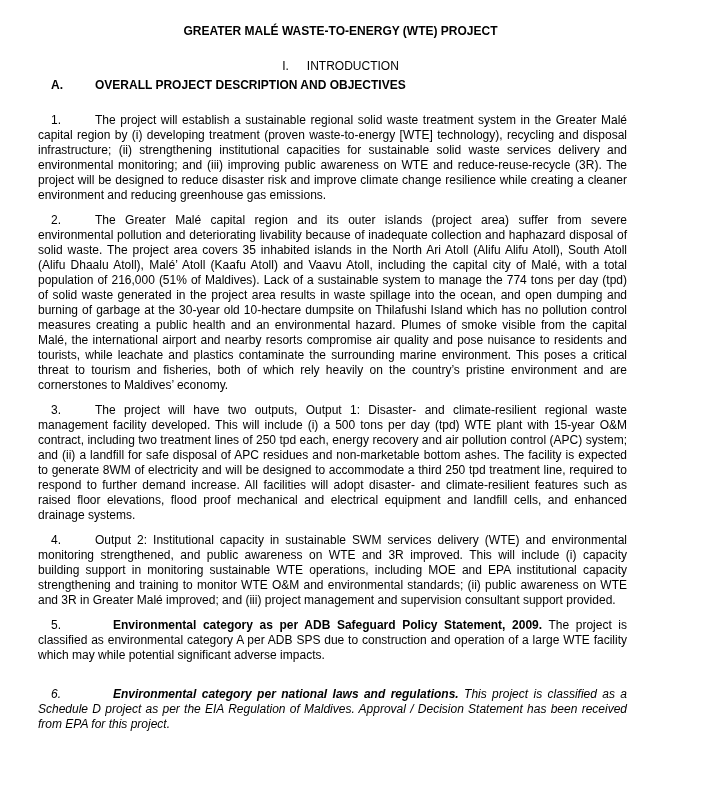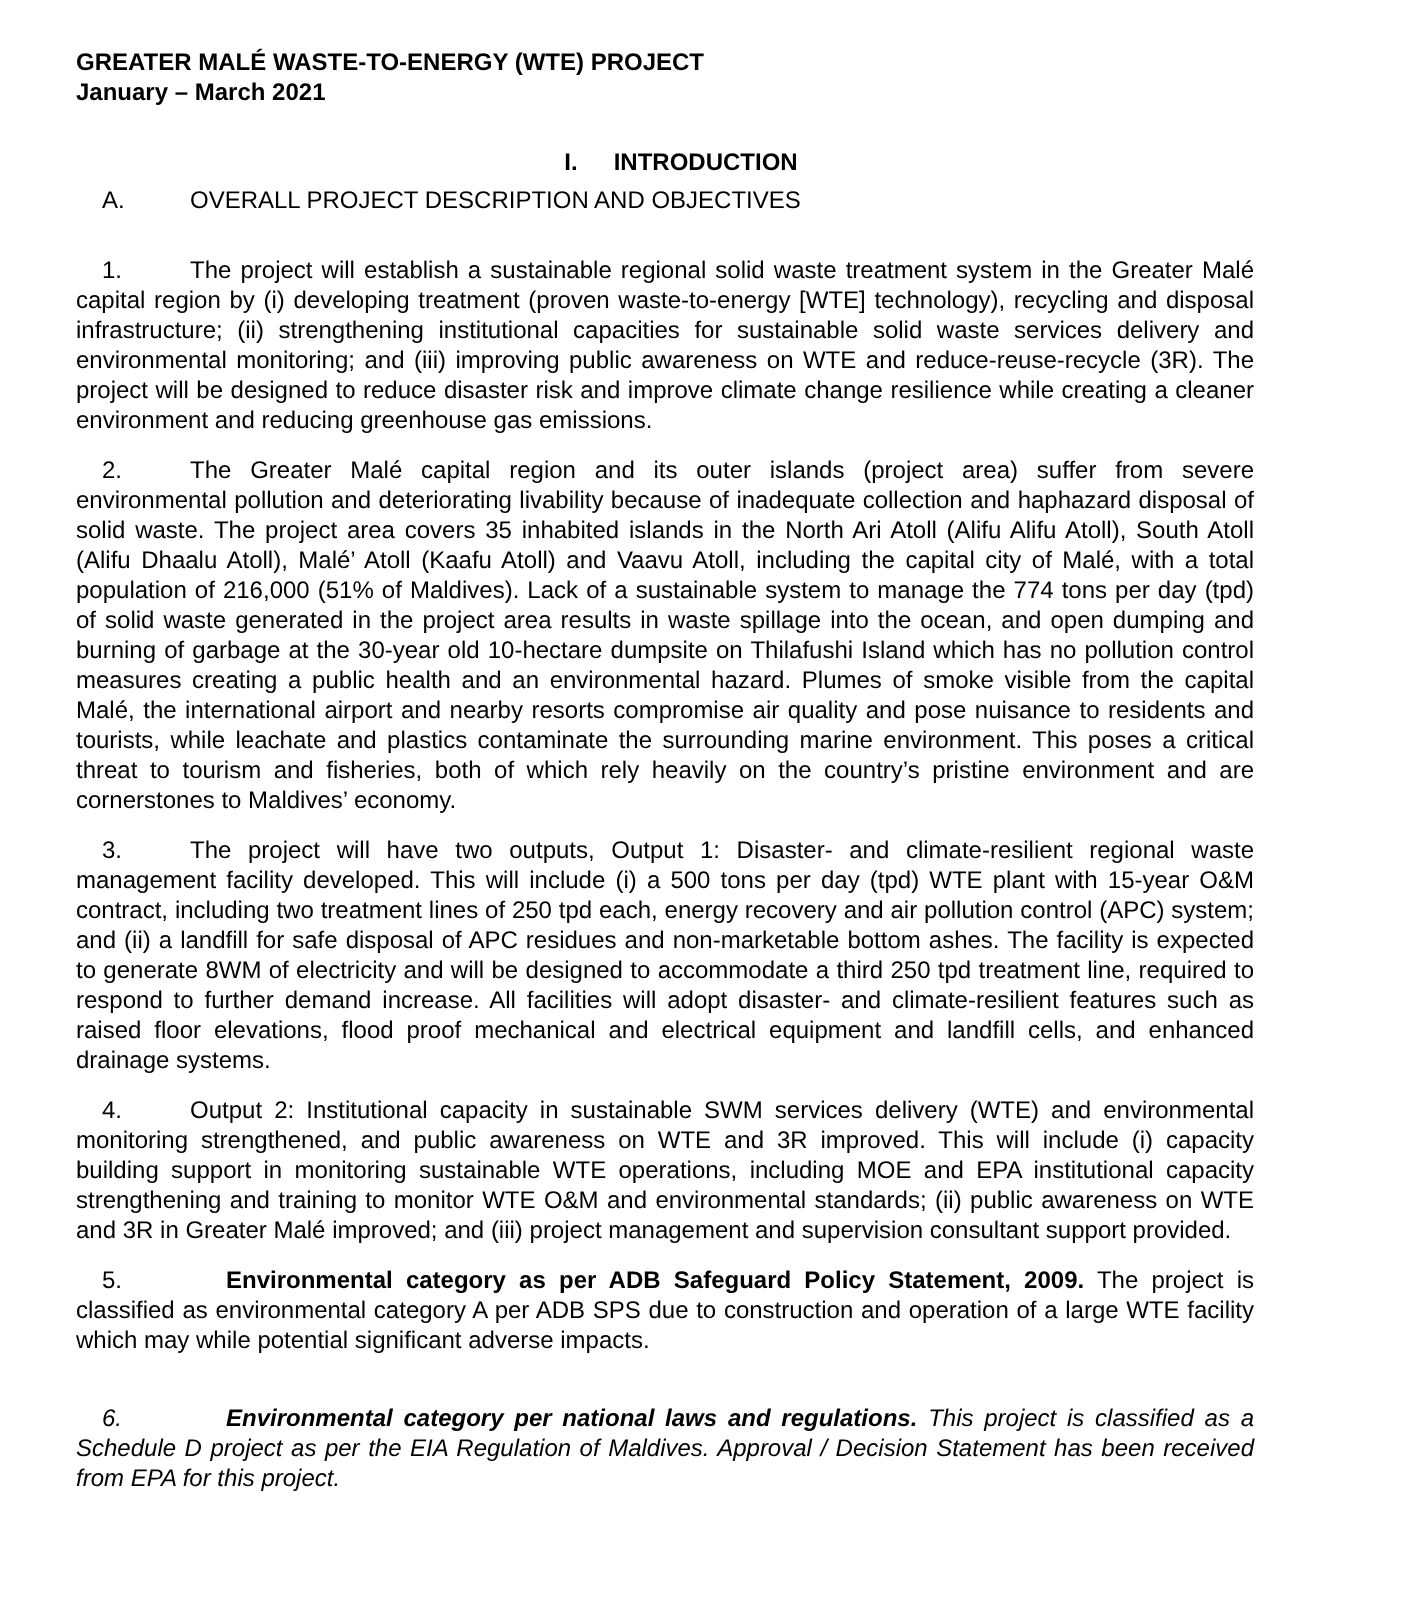--- a/index.html
+++ b/index.html
@@ -15,40 +15,40 @@
     color: #000000;
   }
   .page {
     box-sizing: border-box;
     width: 704px;
     height: 804px;
     padding: 24px 61px 10px 38px;
     background: #ffffff;
   }
   .title-block {
-    text-align: left;
+    text-align: center;
     font-weight: bold;
     font-size: 12px;
     line-height: 15px;
     margin-bottom: 20px;
   }
   .section-heading {
     margin: 0 0 4px 0;
     text-align: center;
-    font-weight: bold;
+    font-weight: normal;
     font-size: 12px;
     line-height: 15px;
   }
   .sec-gap {
     display: inline-block;
     width: 18px;
   }
   .subsection-heading {
     margin: 0 0 20px 0;
-    font-weight: normal;
+    font-weight: bold;
     font-size: 12px;
     line-height: 15px;
   }
   p.para {
     margin: 0 16px 10px 0;
     font-size: 12px;
     line-height: 15px;
     text-align: justify;
   }
   p.para.gap-before {
@@ -66,21 +66,20 @@
     padding-left: 18px;
   }
 </style>
 </head>
 <body>
 
 <div class="page">
 
   <div class="title-block">
     <div>GREATER MALÉ WASTE-TO-ENERGY (WTE) PROJECT</div>
-    <div>January – March 2021</div>
   </div>
 
   <p class="section-heading"><span>I.</span><span class="sec-gap"></span><span>INTRODUCTION</span></p>
 
   <p class="subsection-heading"><span class="pnum">A.</span><span>OVERALL PROJECT DESCRIPTION AND OBJECTIVES</span></p>
 
   <p class="para"><span class="pnum">1.</span><span>The project will establish a sustainable regional solid waste treatment system in the Greater Malé capital region by (i) developing treatment (proven waste-to-energy [WTE] technology), recycling and disposal infrastructure; (ii) strengthening institutional capacities for sustainable solid waste services delivery and environmental monitoring; and (iii) improving public awareness on WTE and reduce-reuse-recycle (3R). The project will be designed to reduce disaster risk and improve climate change resilience while creating a cleaner environment and reducing greenhouse gas emissions.</span></p>
 
   <p class="para"><span class="pnum">2.</span><span>The Greater Malé capital region and its outer islands (project area) suffer from severe environmental pollution and deteriorating livability because of inadequate collection and haphazard disposal of solid waste. The project area covers 35 inhabited islands in the North Ari Atoll (Alifu Alifu Atoll), South Atoll (Alifu Dhaalu Atoll), Malé’ Atoll (Kaafu Atoll) and Vaavu Atoll, including the capital city of Malé, with a total population of 216,000 (51% of Maldives). Lack of a sustainable system to manage the 774 tons per day (tpd) of solid waste generated in the project area results in waste spillage into the ocean, and open dumping and burning of garbage at the 30-year old 10-hectare dumpsite on Thilafushi Island which has no pollution control measures creating a public health and an environmental hazard. Plumes of smoke visible from the capital Malé, the international airport and nearby resorts compromise air quality and pose nuisance to residents and tourists, while leachate and plastics contaminate the surrounding marine environment. This poses a critical threat to tourism and fisheries, both of which rely heavily on the country’s pristine environment and are cornerstones to Maldives’ economy.</span></p>
 

